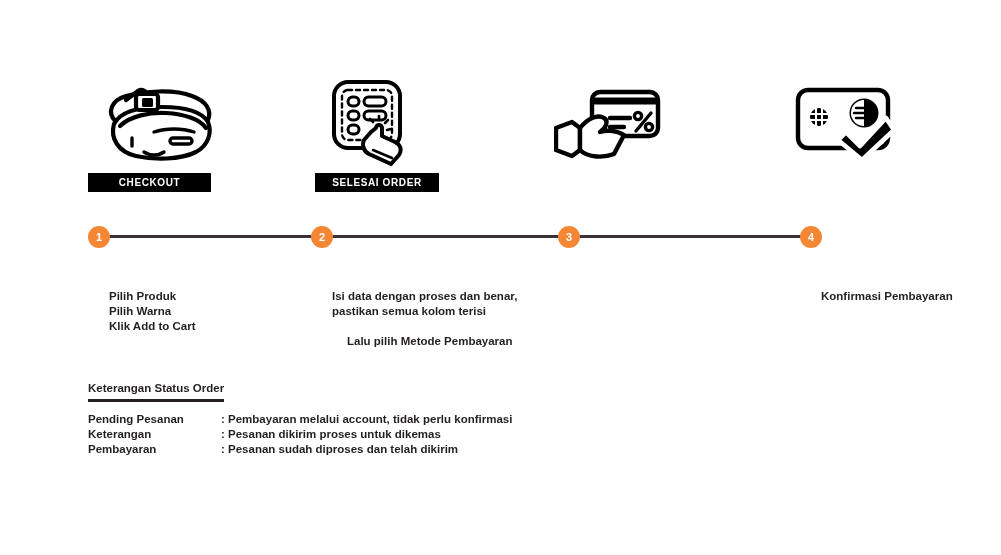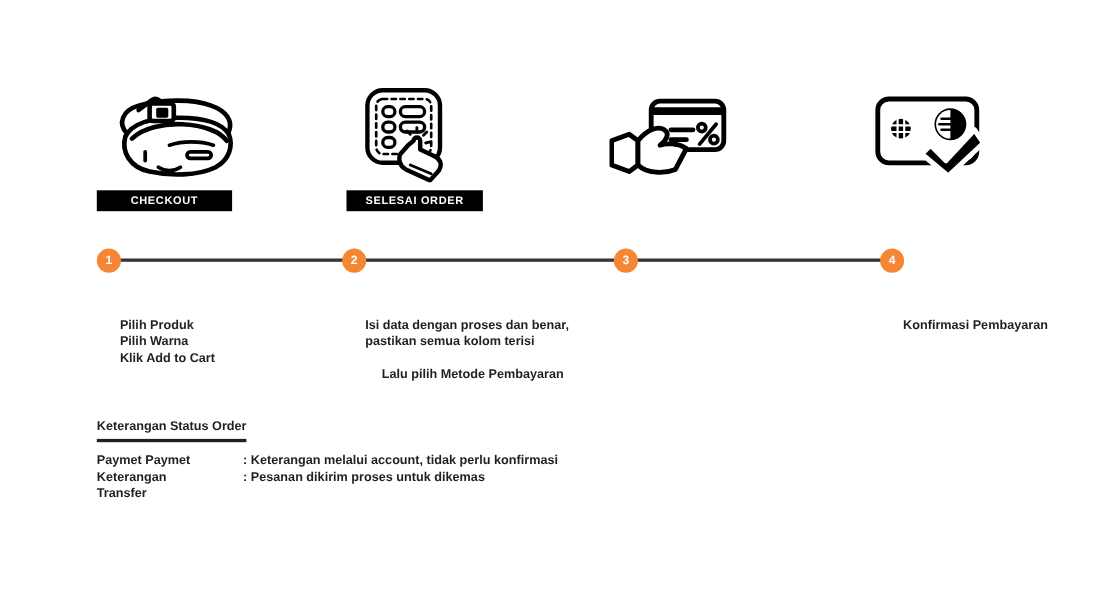--- a/index.html
+++ b/index.html
@@ -259,25 +259,26 @@
     <div class="node">4</div>
 
     <div class="desc">Konfirmasi Pembayaran</div>
   </div>
 
   <div class="legend">
     <div class="legend-title">Keterangan Status Order</div>
     <div class="legend-rule"></div>
 
     <div class="legend-row">
-      <span class="legend-term">Paymet Paymet</span>
-      <span class="legend-def">: Keterangan melalui account, tidak perlu konfirmasi</span>
+      <span class="legend-term">Pending Pesanan</span>
+      <span class="legend-def">: Pembayaran melalui account, tidak perlu konfirmasi</span>
     </div>
     <div class="legend-row">
       <span class="legend-term">Keterangan</span>
       <span class="legend-def">: Pesanan dikirim proses untuk dikemas</span>
     </div>
     <div class="legend-row">
-      <span class="legend-term">Transfer</span>
+      <span class="legend-term">Pembayaran</span>
+      <span class="legend-def">: Pesanan sudah diproses dan telah dikirim</span>
     </div>
   </div>
 
 </div>
 
 </body></html>

